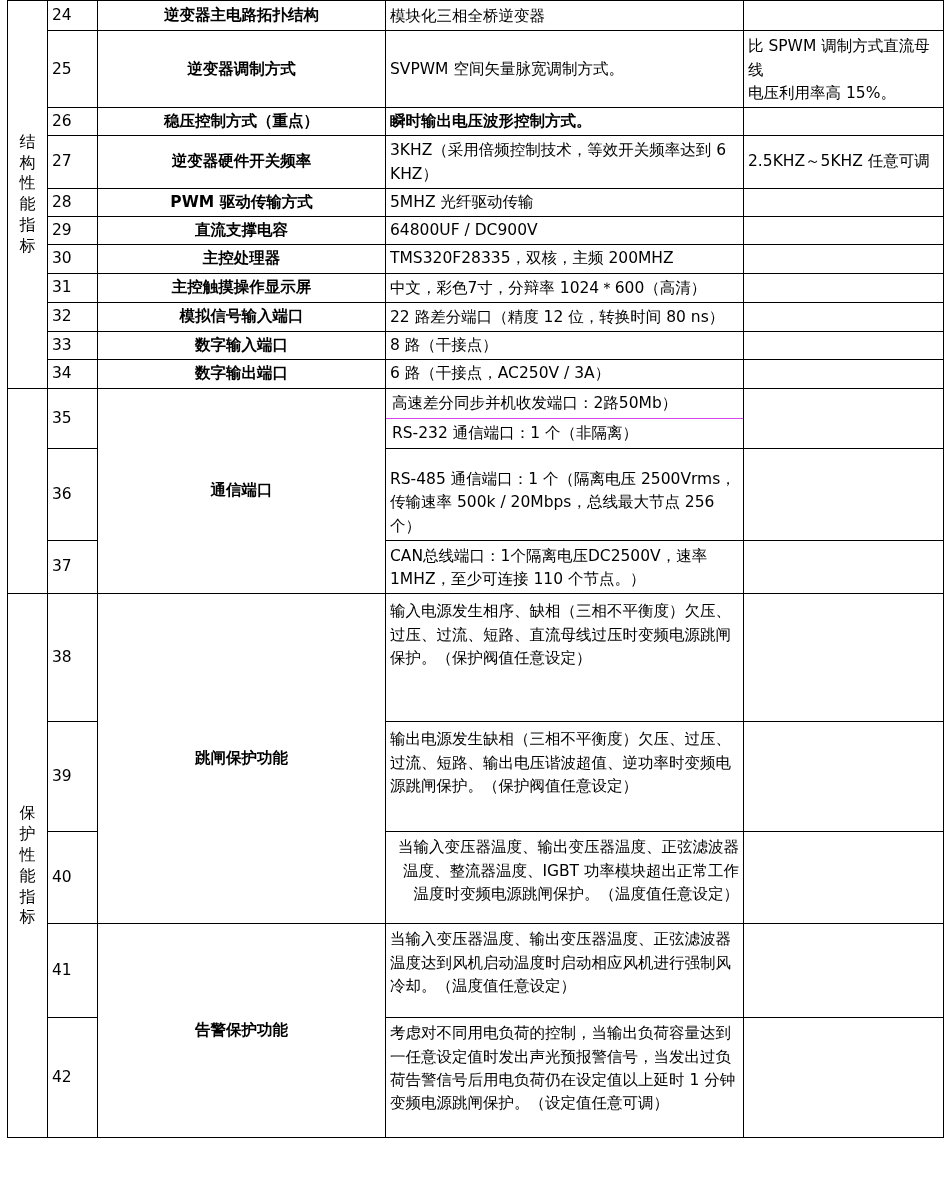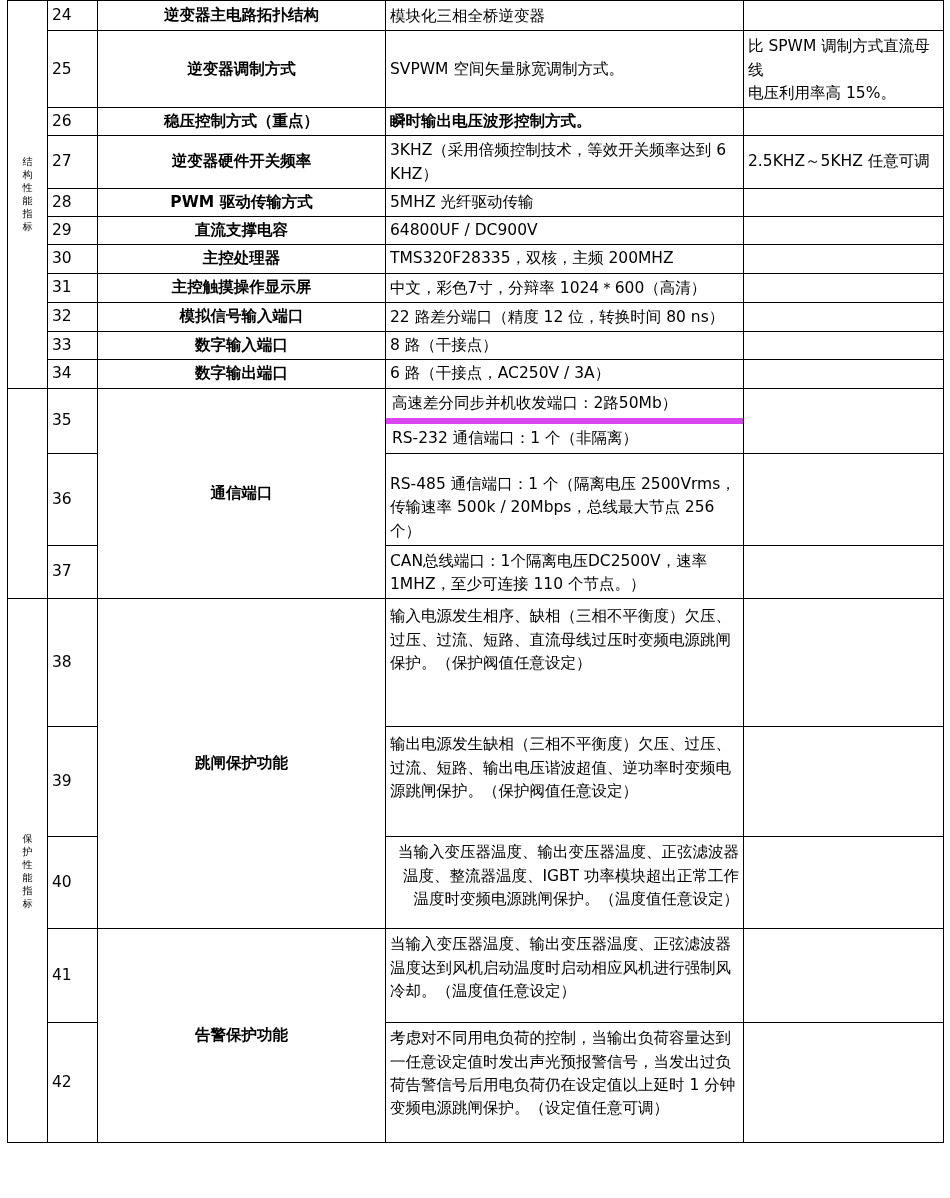--- a/index.html
+++ b/index.html
@@ -44,21 +44,21 @@
     font-size: 16px;
     line-height: 1.25;
     padding: 2px 2px;
     word-break: break-all;
     letter-spacing: 0;
   }
   td.group .vert {
     display: block;
     width: 18px;
     margin: 0 auto;
-    font-size: 10px;
+    font-size: 16px;
     line-height: 1.3;
   }
   td.num {
     text-align: left;
     font-size: 16px;
   }
   td.item {
     font-weight: bold;
     font-size: 16px;
     padding-left: 10px;
@@ -169,21 +169,21 @@
         <td class="item">数字输出端口</td>
         <td class="desc">6 路（干接点，AC250V / 3A）</td>
         <td class="note"></td>
       </tr>
 
       <tr>
         <td class="group" rowspan="3"></td>
         <td class="num">35</td>
         <td class="item" rowspan="3">通信端口</td>
         <td class="desc" style="padding:0;">
-          <div style="border-bottom:6px solid #d946ef;padding:3px 6px;">高速差分同步并机收发端口：2路50Mb）</div>
+          <div style="border-bottom:1px solid #d946ef;padding:3px 6px;">高速差分同步并机收发端口：2路50Mb）</div>
           <div style="padding:3px 6px;">RS-232 通信端口：1 个（非隔离）</div>
         </td>
         <td class="note"></td>
       </tr>
       <tr>
         <td class="num">36</td>
         <td class="desc" style="vertical-align:top;padding-top:19px;">RS-485 通信端口：1 个（隔离电压 2500Vrms，传输速率 500k / 20Mbps，总线最大节点 256 个）</td>
         <td class="note"></td>
       </tr>
       <tr>

